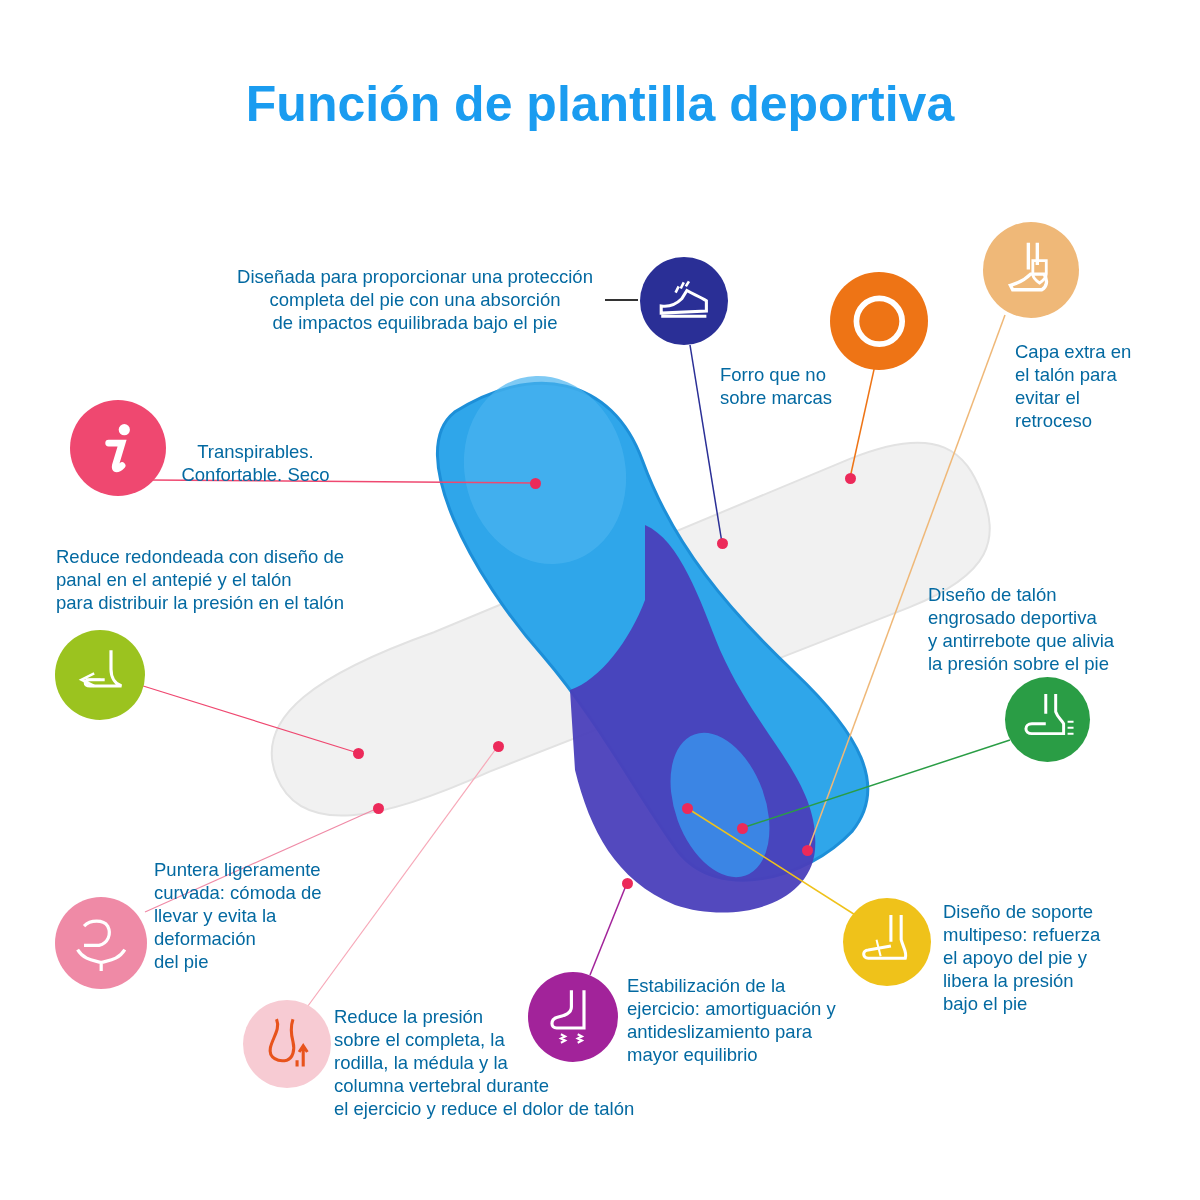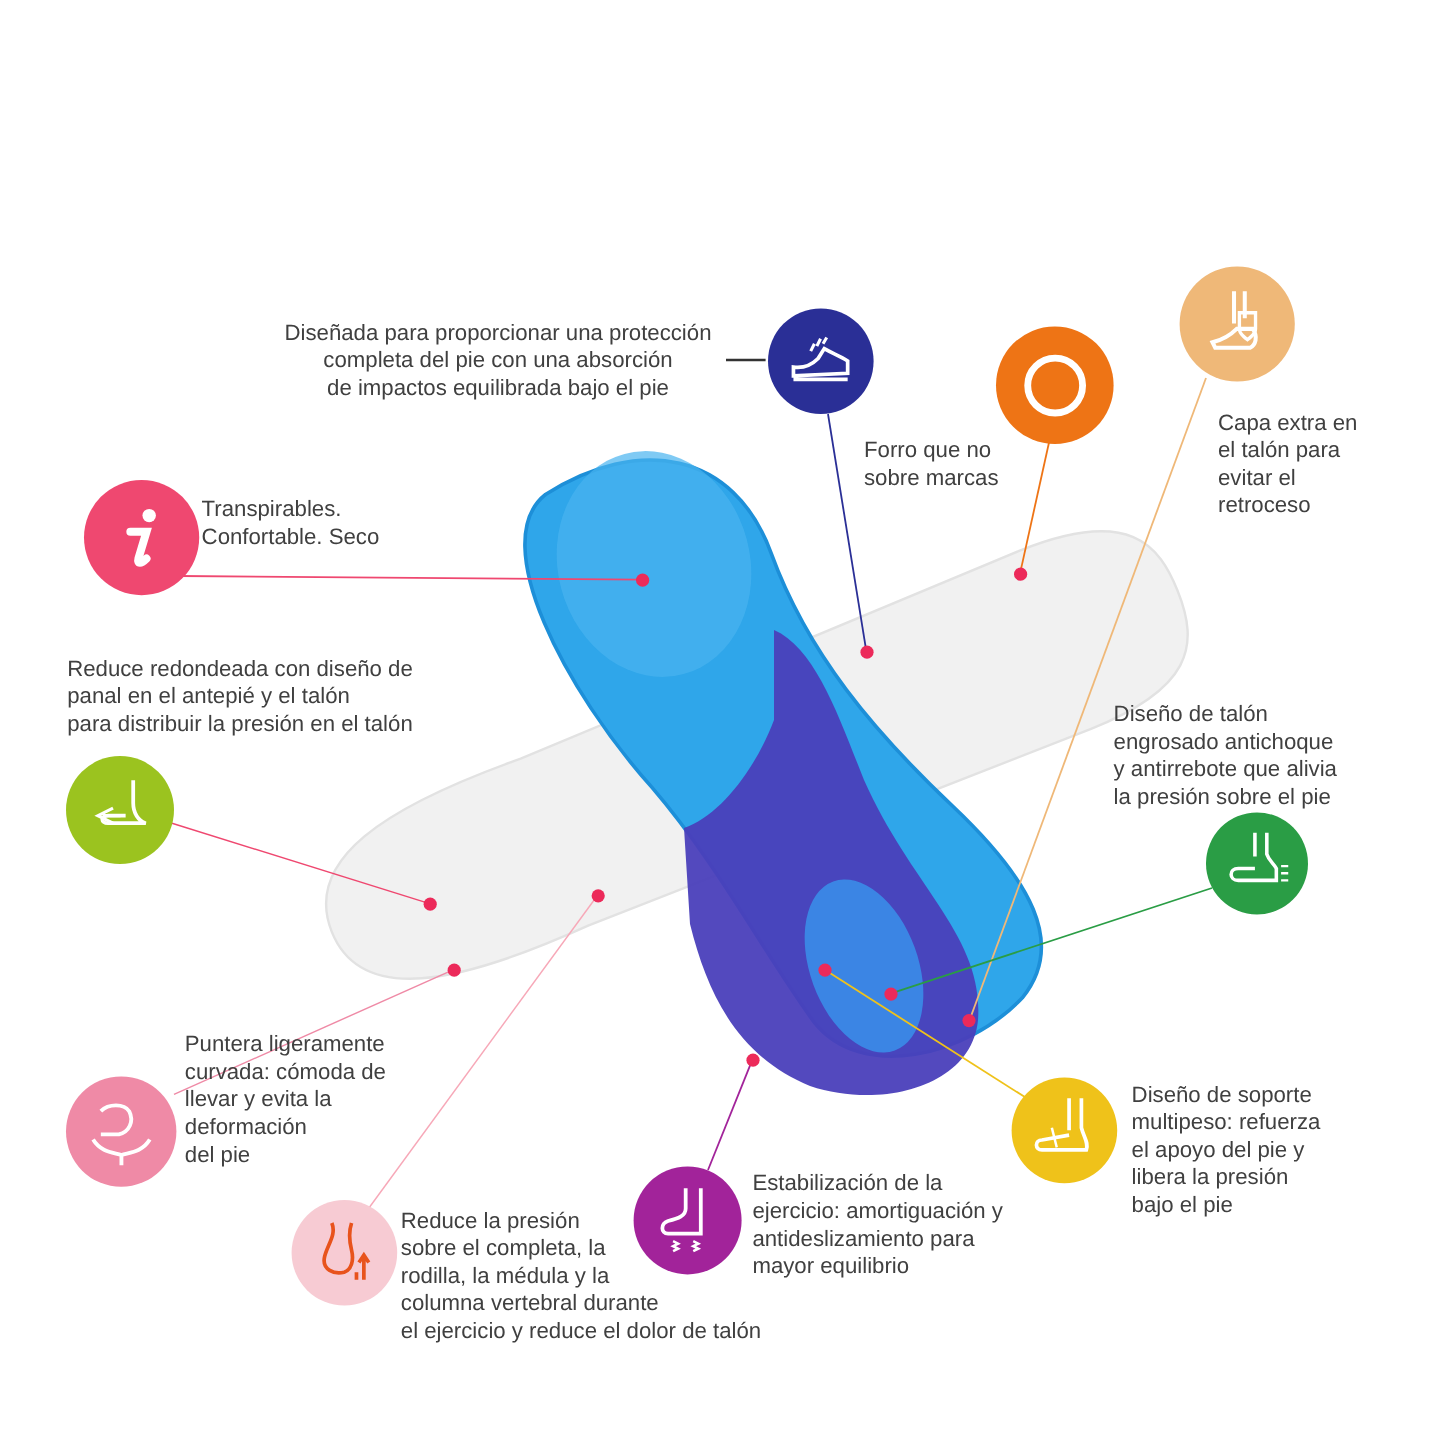--- a/index.html
+++ b/index.html
@@ -1,27 +1,28 @@
 <!DOCTYPE html>
 <html><head>
 <meta charset="utf-8">
 <style>
   html, body { margin:0; padding:0; }
   body { width:1200px; height:1200px; background:#ffffff; position:relative; overflow:hidden; font-family:"Liberation Sans", sans-serif; }
   .title { position:absolute; left:0; width:1200px; text-align:center; color:#1a9cf0; font-weight:bold; font-size:50px; line-height:68px; top:70px; font-family:"Liberation Sans", sans-serif; }
-  .label { position:absolute; color:#404040; font-size:18.5px; line-height:23px; white-space:pre-line; font-family:"Liberation Sans", sans-serif; }
+  .label { position:absolute; color:#0369a1; font-size:18.5px; line-height:23px; white-space:pre-line; font-family:"Liberation Sans", sans-serif; }
   .icon { position:absolute; border-radius:50%; display:flex; align-items:center; justify-content:center; }
   .icon svg { width:70%; height:70%; }
   svg.layer { position:absolute; left:0; top:0; }
   .dot { position:absolute; width:11px; height:11px; border-radius:50%; background:#ec2a5a; }
 </style>
 </head>
 <body>
 
 <div class="title">
+  <div>Función de plantilla deportiva</div>
 </div>
 
 <svg class="layer" width="1200" height="1200">
 
   <g transform="rotate(-22 615 640)">
     <path d="M250,640 C250,575 330,560 450,565 L900,560 C1000,560 1010,600 1010,640 C1010,690 990,720 900,720 L450,715 C330,720 250,705 250,640 Z" fill="#f1f1f1" stroke="#e2e2e2" stroke-width="2"></path>
   </g>
 
   <g transform="rotate(-20 640 600)">
     <path d="M530,360 C620,340 690,380 690,470 C690,560 720,640 760,720 C800,800 810,860 760,890 C700,920 610,910 590,850 C570,780 560,700 530,620 C490,520 470,380 530,360 Z" fill="#2fa6ea" stroke="#1d8fd8" stroke-width="3"></path>
@@ -116,27 +117,27 @@
 
 <div class="label" style="left:205px;top:265px;text-align:center;width:420px">Diseñada para proporcionar una protección
 completa del pie con una absorción
 de impactos equilibrada bajo el pie</div>
 <div class="label" style="left:720px;top:363px">Forro que no
 sobre marcas</div>
 <div class="label" style="left:1015px;top:340px">Capa extra en
 el talón para
 evitar el
 retroceso</div>
-<div class="label" style="left:168px;top:412px;width:175px">Transpirables.
+<div class="label" style="left:168px;top:440px;text-align:center;width:175px">Transpirables.
 Confortable. Seco</div>
 <div class="label" style="left:56px;top:545px">Reduce redondeada con diseño de
 panal en el antepié y el talón
 para distribuir la presión en el talón</div>
 <div class="label" style="left:928px;top:583px">Diseño de talón
-engrosado antichoque
+engrosado deportiva
 y antirrebote que alivia
 la presión sobre el pie</div>
 <div class="label" style="left:154px;top:858px">Puntera ligeramente
 curvada: cómoda de
 llevar y evita la
 deformación
 del pie</div>
 <div class="label" style="left:334px;top:1005px">Reduce la presión
 sobre el completa, la
 rodilla, la médula y la

